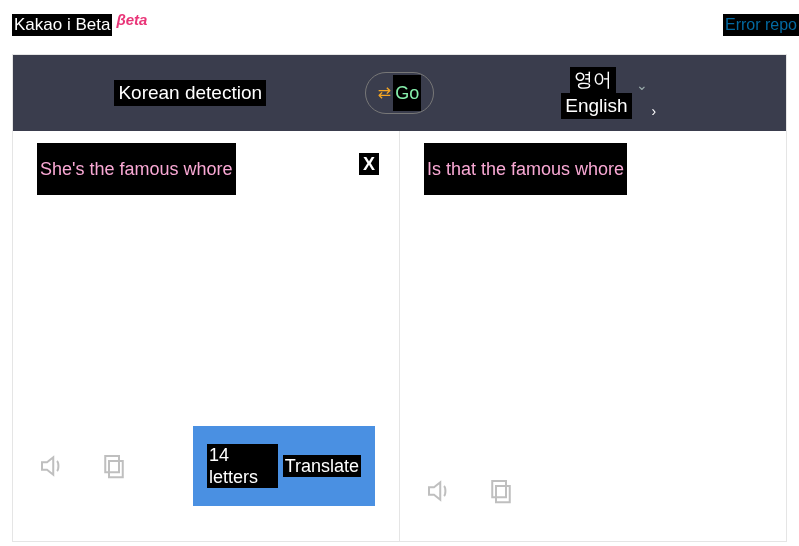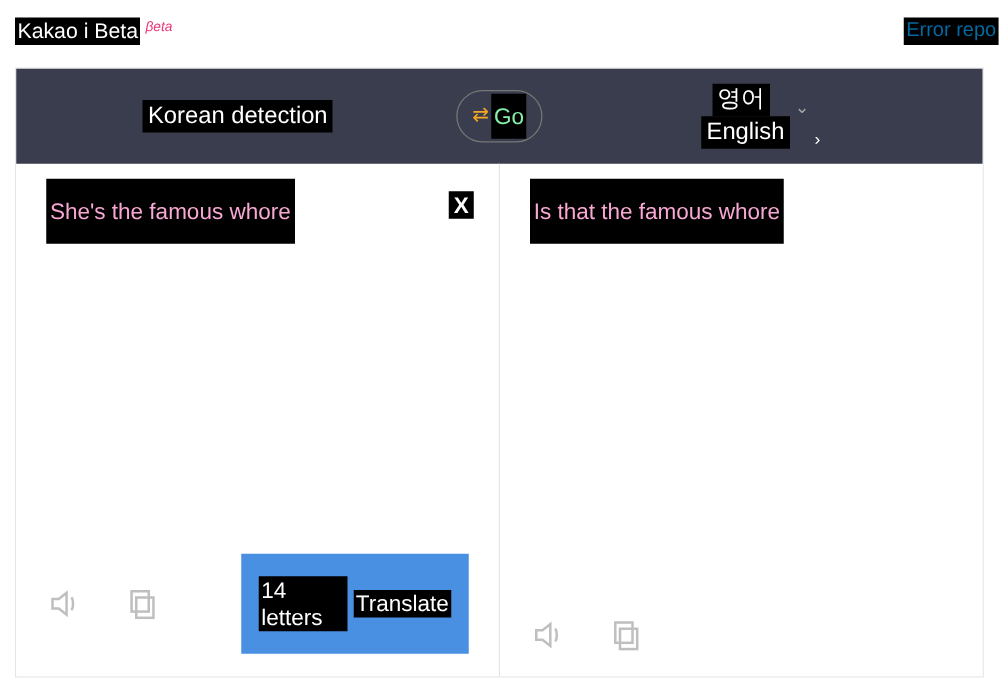--- a/index.html
+++ b/index.html
@@ -29,22 +29,22 @@
   .brand-text {
     background: #000;
     color: #fff;
     font-size: 17px;
     padding: 0 2px;
     line-height: 22px;
   }
   .brand-beta {
     color: #e93578;
     font-style: italic;
-    font-weight: normal;
-    font-size: 11px;
+    font-weight: bold;
+    font-size: 15px;
     position: relative;
     top: -8px;
   }
   .error-link {
     background: #000;
     color: #0369a1;
     font-size: 16px;
     padding: 0 2px;
     margin-top: 14px;
     line-height: 22px;
@@ -141,21 +141,21 @@
     background: #000;
     color: #fff;
     font-size: 18px;
     font-weight: bold;
     padding: 0 4px;
     cursor: pointer;
     line-height: 22px;
   }
   .footer-row {
     position: absolute;
-    bottom: 18px;
+    bottom: 35px;
     left: 24px;
     right: 24px;
     display: flex;
     align-items: center;
     gap: 32px;
   }
   .icon-btn {
     color: #bfbfbf;
     cursor: pointer;
     display: flex;

